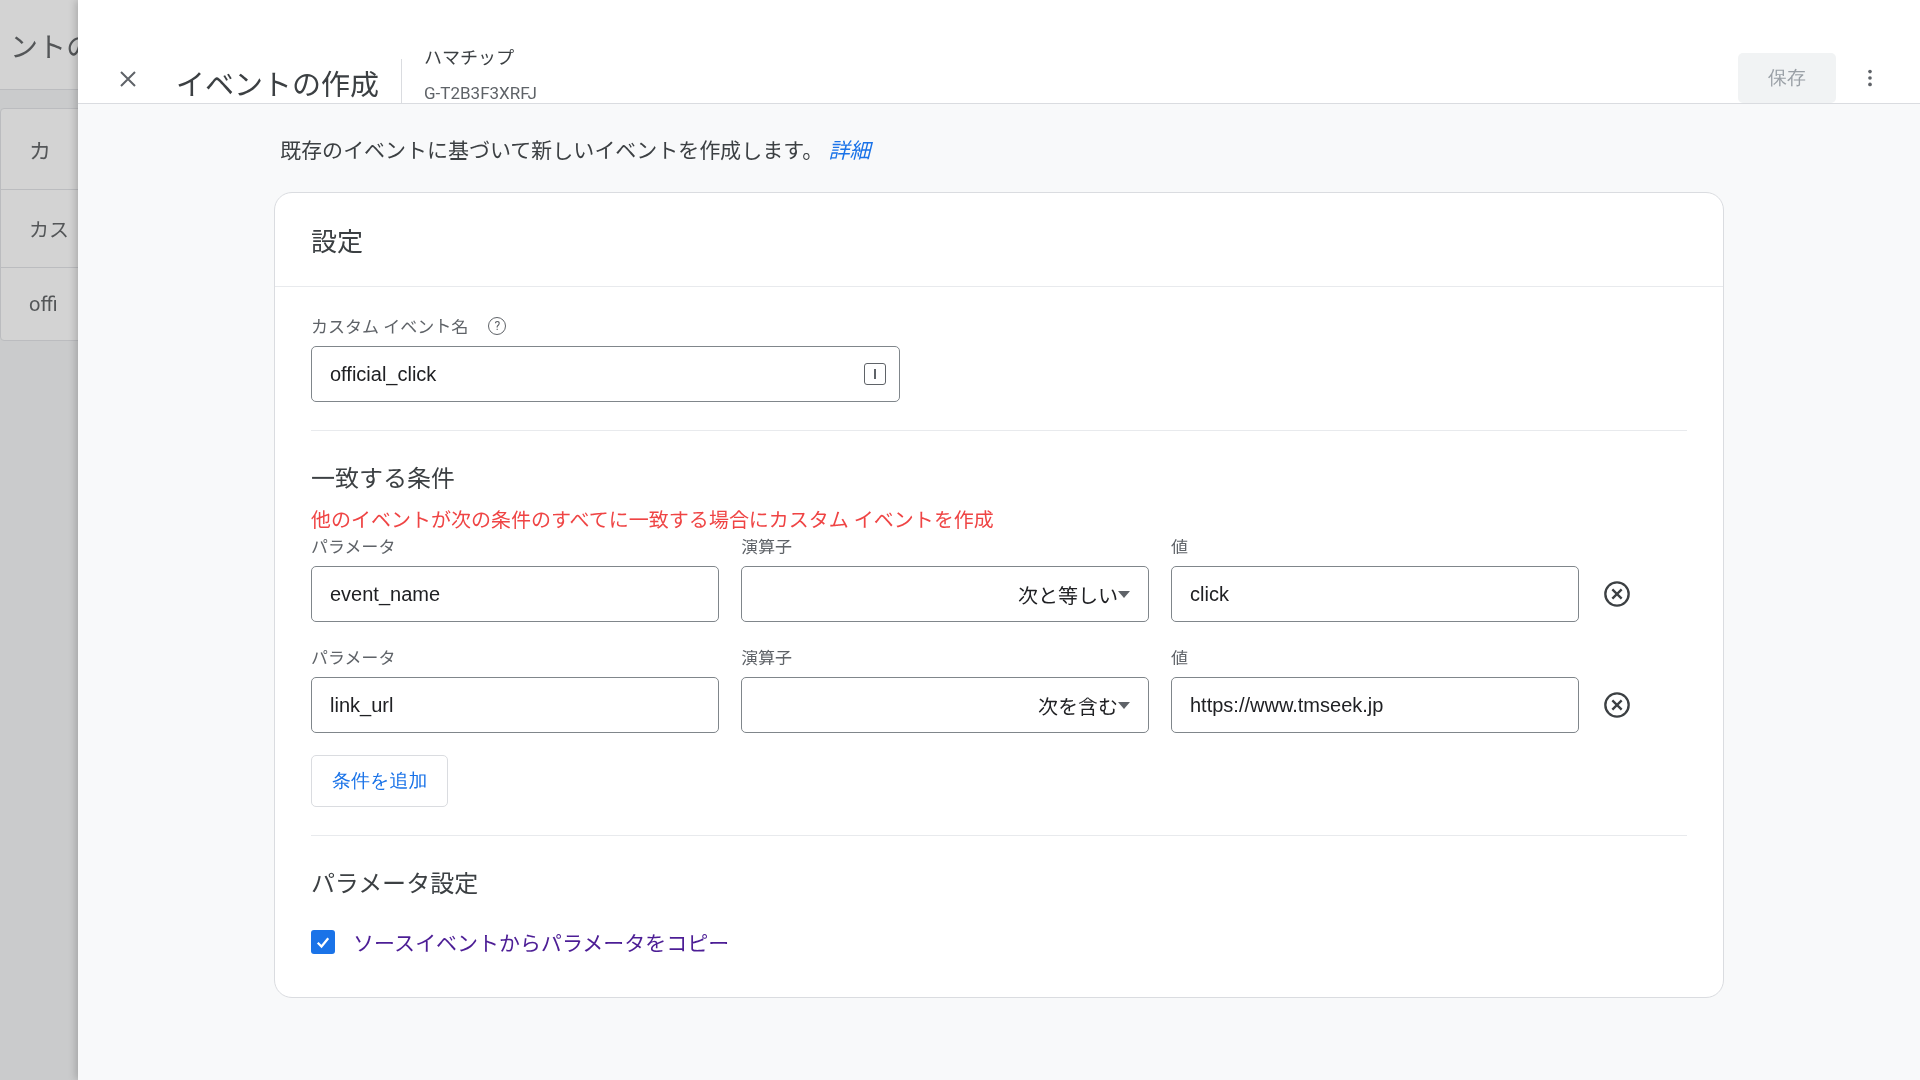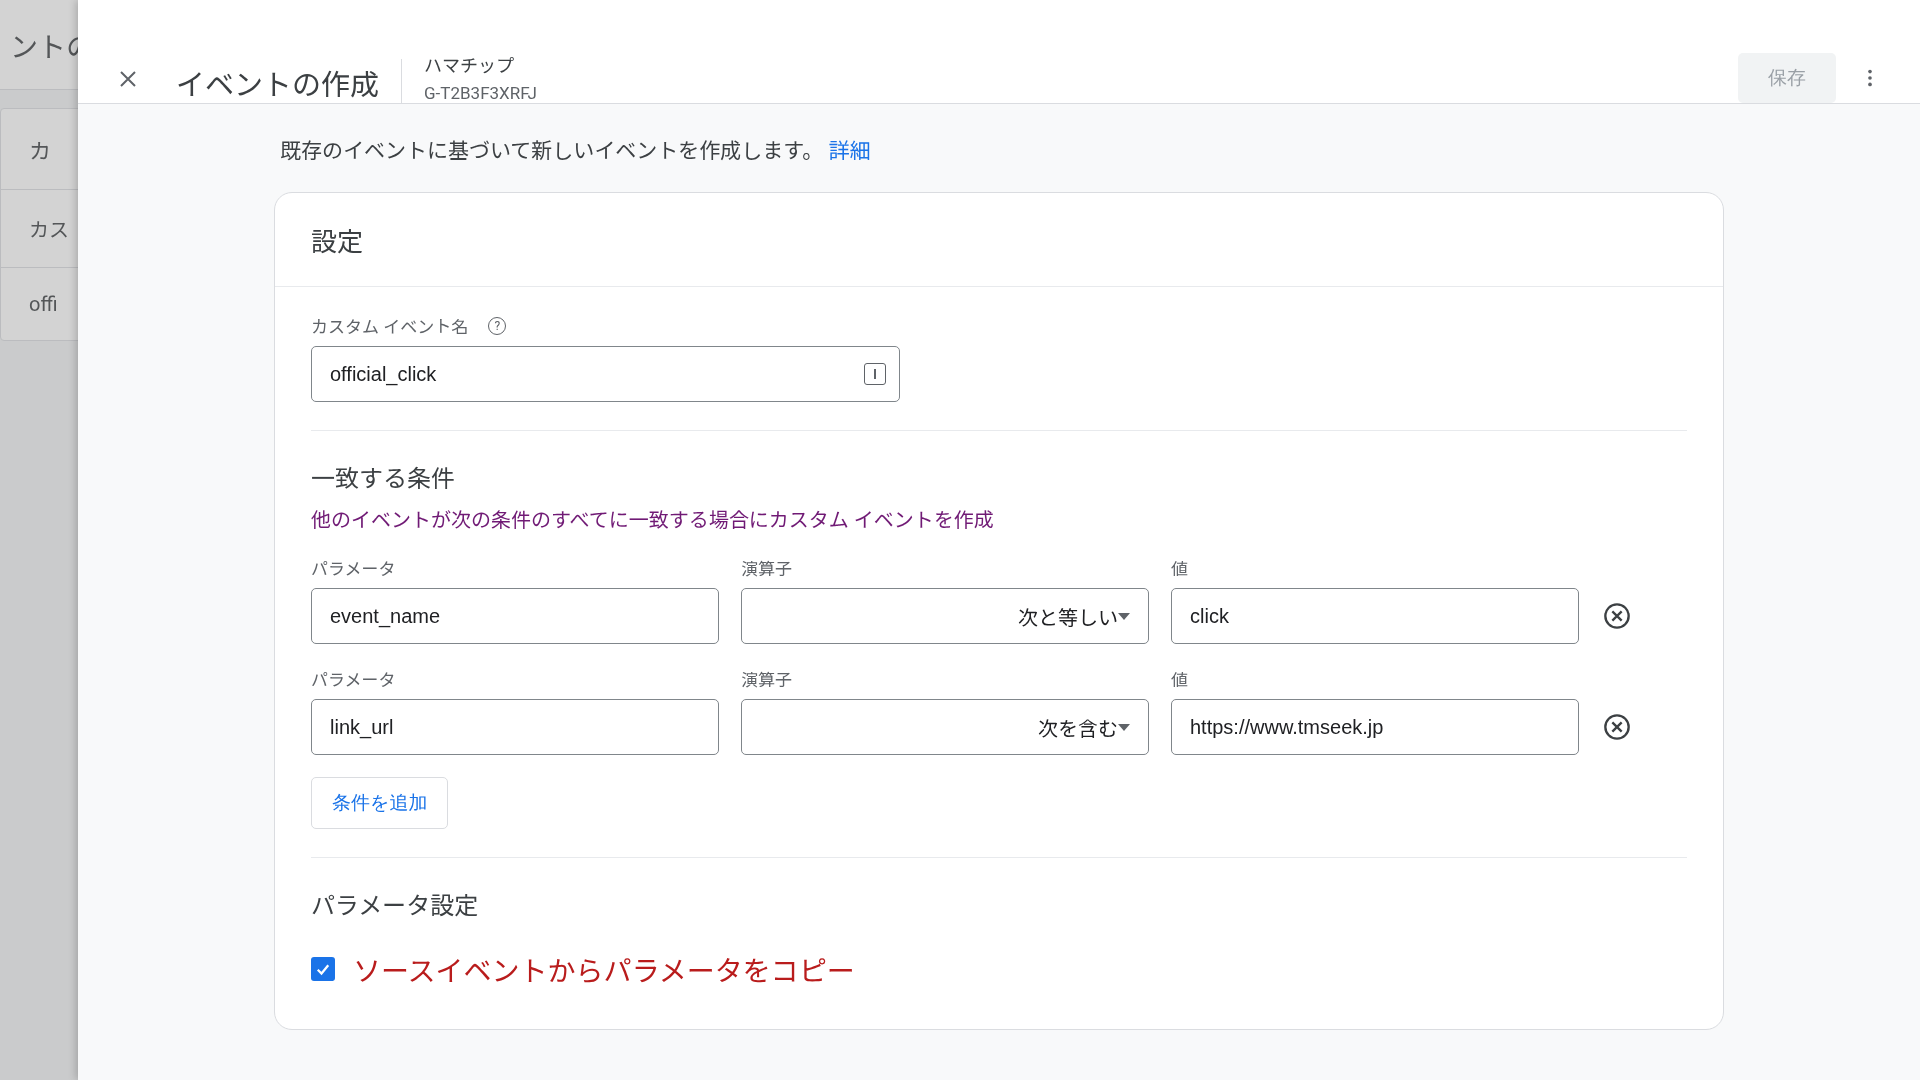--- a/index.html
+++ b/index.html
@@ -86,21 +86,21 @@
   margin-left: 24px;
   font-weight: 400;
 }
 .vdiv {
   width: 1px; height: 44px;
   background: #dadce0;
   margin: 0 22px;
 }
 .panel-sub { display: flex; flex-direction: column; }
 .panel-sub .sub-name { font-size: 18px; color: #3c4043; }
-.panel-sub .sub-id { font-size: 17px; color: #5f6368; margin-top: 6px; }
+.panel-sub .sub-id { font-size: 17px; color: #5f6368; margin-top: 14px; }
 .panel-header-right { margin-left: auto; display: flex; align-items: center; gap: 10px; }
 .save-btn {
   border: none;
   background: #f1f3f4;
   color: #9aa0a6;
   font-size: 19px;
   padding: 12px 30px;
   border-radius: 5px;
   cursor: not-allowed;
 }
@@ -117,21 +117,21 @@
   overflow-y: auto;
   padding: 30px 0 60px 0;
 }
 .content { max-width: 1450px; margin: 0 auto; padding: 0 0 0 0; }
 
 .intro {
   font-size: 21px;
   color: #3c4043;
   padding: 0 0 28px 6px;
 }
-.intro a { color: #1a73e8; text-decoration: none; }
+.intro a { color: #1a73e8; text-decoration: none; font-style: italic; }
 
 .card {
   background: #fff;
   border: 1px solid #dadce0;
   border-radius: 18px;
   padding: 0;
 }
 .card-title {
   font-size: 26px;
   color: #3c4043;
@@ -170,21 +170,21 @@
 .name-input-wrap { position: relative; width: 589px; }
 .name-input-wrap input { width: 100%; padding-right: 48px; }
 .name-input-icon {
   position: absolute; right: 14px; top: 50%; transform: translateY(-50%);
   width: 22px; height: 22px; border: 1.5px solid #5f6368; border-radius: 3px;
   display: flex; align-items: center; justify-content: center; color: #5f6368;
 }
 .name-input-icon::before { content: ""; width: 2px; height: 10px; background: #5f6368; }
 
 h3.section-h { font-size: 24px; color: #3c4043; font-weight: 400; margin-bottom: 10px; }
-.section-desc { font-size: 20px; color: #701a75; margin-bottom: 22px; }
+.section-desc { font-size: 20px; color: #ef4444; }
 
 .cond-row {
   display: grid;
   grid-template-columns: 408px 408px 408px 48px;
   gap: 22px;
   align-items: end;
   margin-bottom: 22px;
 }
 .cond-col { display: flex; flex-direction: column; }
 .select-box {
@@ -211,21 +211,21 @@
   background: #fff;
   color: #1a73e8;
   font-size: 19px;
   padding: 12px 20px;
   border-radius: 5px;
   cursor: pointer;
 }
 
 .checkbox-row {
   display: flex; align-items: center; gap: 18px;
-  font-size: 28px; color: #b91c1c;
+  font-size: 21px; color: #4c1d95;
 }
 .cb {
   width: 24px; height: 24px;
   border-radius: 3px;
   background: #1a73e8;
   display: flex; align-items: center; justify-content: center;
   cursor: pointer;
 }
 .cb svg { width: 18px; height: 18px; stroke: #fff; stroke-width: 3; fill: none; }
 </style>

